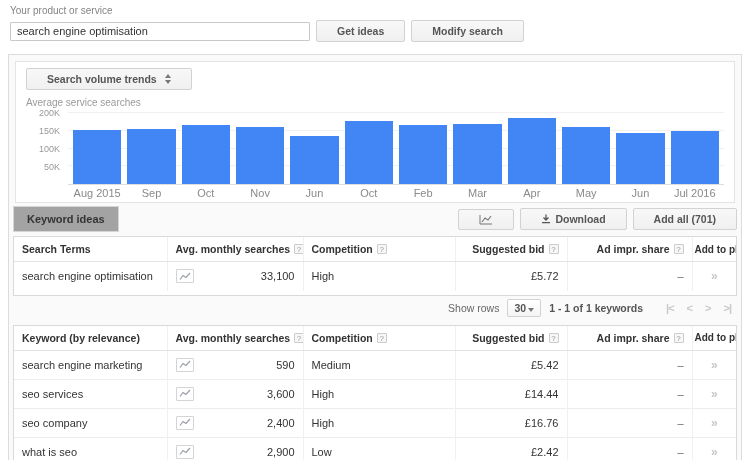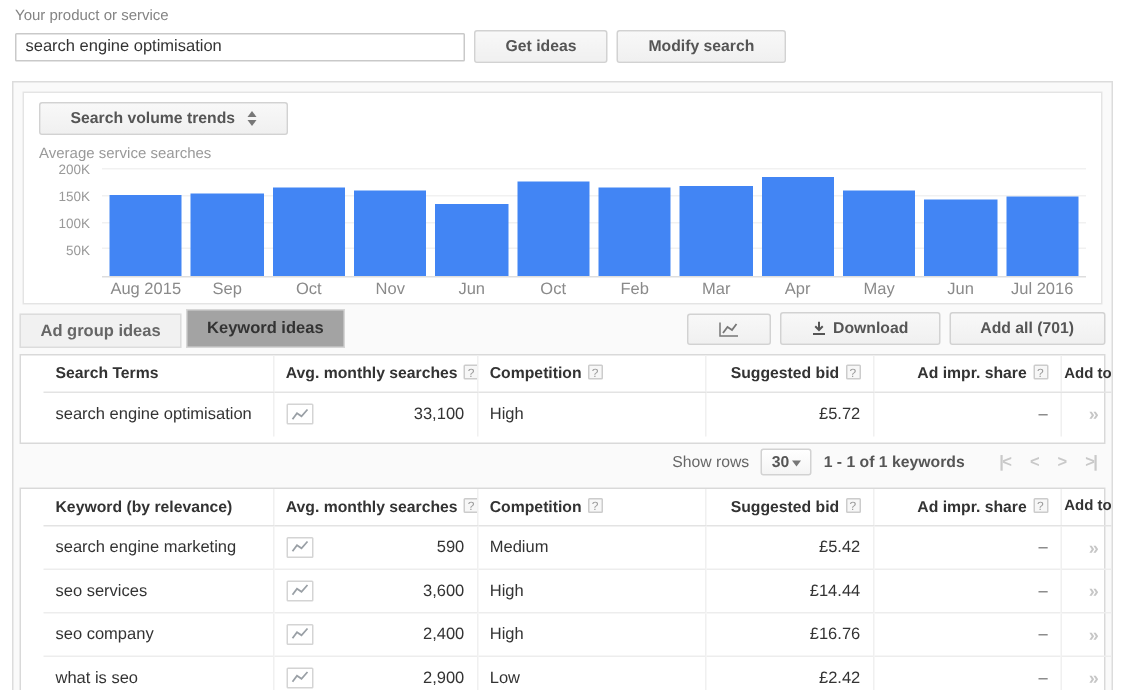--- a/index.html
+++ b/index.html
@@ -46,21 +46,21 @@
   .updown .t-up { border-bottom:4px solid #777; margin-bottom:2px; }
   .updown .t-dn { border-top:4px solid #777; }
   .caret { display:inline-block; width:0; height:0; border-left:3px solid transparent; border-right:3px solid transparent; border-top:4px solid #777; margin-left:2px; }
   
   .tabbar { display:flex; align-items:flex-end; margin:5px 4px 0; height:24px; }
   .tab { padding:5px 13px 4px; font-size:11px; font-weight:bold; color:#666;
          border:1px solid #dcdcdc; background:#f1f1f1; margin-right:3px; cursor:pointer; }
   .tab.active { background:#a3a3a3; border-color:#d6d6d6; color:#333; padding-top:6px; padding-bottom:6px; }
   .tab-actions { margin-left:auto; display:flex; align-items:center; padding-bottom:2px; }
   
-  .table-card { margin:4px 4px 0; background:#fff; border:1px solid #d9d9d9;padding-left:15px; }
+  .table-card { margin:4px 4px 0; background:#fff; border:1px solid #d9d9d9; }
   .table-card.pad-b { padding-bottom:4px; }
   table { width:100%; border-collapse:collapse; table-layout:fixed; }
   th { font-size:10.5px; font-weight:bold; text-align:left; color:#333;
        padding:6px 8px; border-bottom:1px solid #e3e3e3; white-space:nowrap; overflow:hidden; }
   th + th, td + td { border-left:1px solid #f0f0f0; }
   td { font-size:11px; color:#333; padding:0 8px; height:29px;
        border-top:1px solid #ededed; white-space:nowrap; overflow:hidden; }
   tbody tr:first-child td { border-top:none; }
   .a-right { text-align:right; }
   .a-center { text-align:center; }
@@ -143,21 +143,20 @@
         <div class="month">Feb</div>
         <div class="month">Mar</div>
         <div class="month">Apr</div>
         <div class="month">May</div>
         <div class="month">Jun</div>
         <div class="month">Jul 2016</div>
       </div>
   </div>
 
   <div class="tabbar">
-    <div class="tab">Ad group ideas</div>
     <div class="tab active">Keyword ideas</div>
     <div class="tab-actions">
       <button class="btn">
         <svg width="14" height="11" viewBox="0 0 14 11">
           <path d="M1 1 V10 H13" stroke="#777" fill="none" stroke-width="1"></path>
           <polyline points="3,8 6,4 9,6 12,2" fill="none" stroke="#777" stroke-width="1.2"></polyline>
         </svg>
       </button>
       <button class="btn">
         <svg width="10" height="10" viewBox="0 0 10 10">

